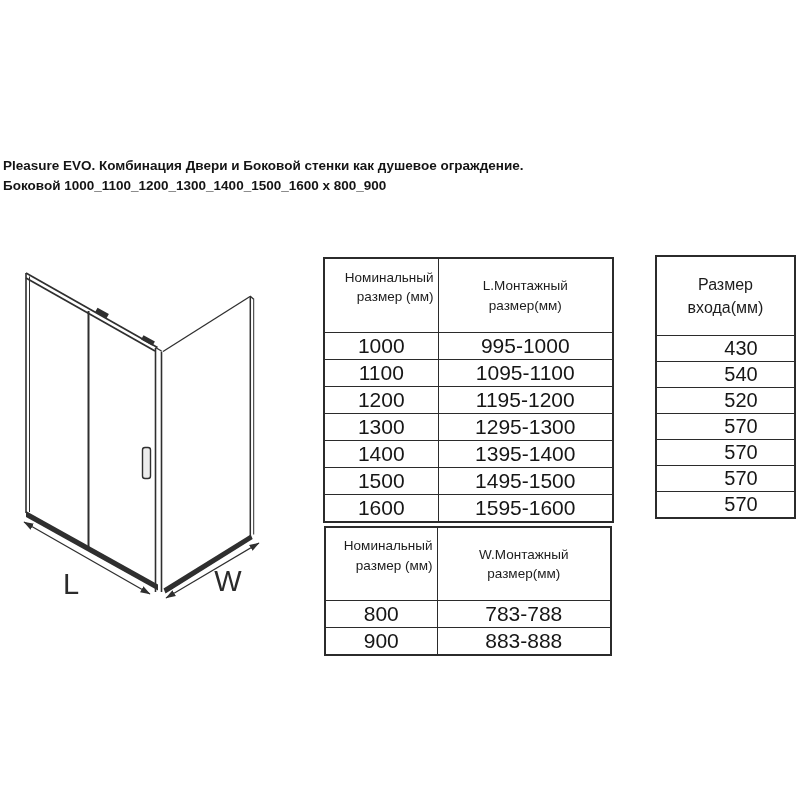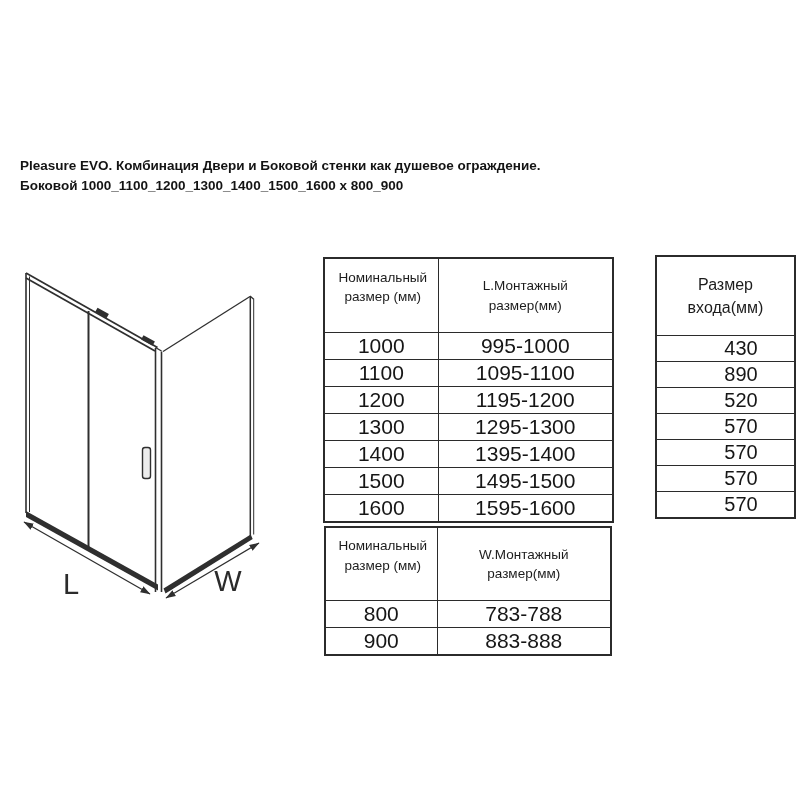--- a/index.html
+++ b/index.html
@@ -3,21 +3,21 @@
 <meta charset="utf-8">
 <style>
   html,body{margin:0;padding:0;background:#ffffff;}
   body{
     width:800px;height:800px;position:relative;overflow:hidden;
     font-family:"Liberation Sans", sans-serif;color:#1c1c1c;
   }
   .page{position:absolute;inset:0;background:#fff;}
 
   
-  .title-block{position:absolute;left:20px;top:156px;}
+  .title-block{position:absolute;left:3px;top:156px;}
   .title-line{font-size:13.5px;font-weight:bold;line-height:20px;white-space:pre;color:#141414;}
 
   
   table.spec{position:absolute;border-collapse:collapse;table-layout:fixed;background:#fff;}
   table.spec{border:2px solid #2b2b2b;}
   .spec th,.spec td{border:1.5px solid #2b2b2b;padding:0;vertical-align:middle;}
   .spec th{font-weight:normal;}
   .spec td{text-align:center;font-size:21px;color:#161616;}
 
   #length-table{left:323px;top:257px;width:289px;}
@@ -28,21 +28,21 @@
   #entry-table{left:655px;top:255px;width:141px;}
   #entry-table th{height:58px;font-size:16px;line-height:1.45;}
   #entry-table td{height:25px;font-size:20px;padding-left:31px;}
   .eh-inner{max-width:104px;margin:16px auto;text-align:center;}
 
   #width-table{left:324px;top:526px;width:286px;}
   #width-table .c1{width:112px;} #width-table .c2{width:174px;}
   #width-table th{height:51px;font-size:13.5px;line-height:1.42;}
   #width-table td{height:26px;}
 
-  th.h1{text-align:center;padding:2px 4px 19px 7px;}
+  th.h1{text-align:right;padding:2px 4px 19px 7px;}
   th.h2{text-align:center;margin-left:12px;}
   .h2-inner{max-width:100px;margin:0 auto;text-align:center;}
 
   
   .diagram{position:absolute;left:0px;top:255px;width:310px;height:360px;}
   .diagram .ln{stroke:#2f2f2f;fill:none;}
   .diagram .fl{fill:#2f2f2f;stroke:none;}
   .dim-label{font-family:"Liberation Sans", sans-serif;font-size:29px;fill:#2b2b2b;font-weight:400;}
 </style>
 </head>
@@ -153,21 +153,21 @@
         <th>
           <div class="eh-inner">Размер входа(мм)</div>
         </th>
       </tr>
     </thead>
     <tbody>
         <tr>
           <td>430</td>
         </tr>
         <tr>
-          <td>890</td>
+          <td>540</td>
         </tr>
         <tr>
           <td>520</td>
         </tr>
         <tr>
           <td>570</td>
         </tr>
         <tr>
           <td>570</td>
         </tr>

